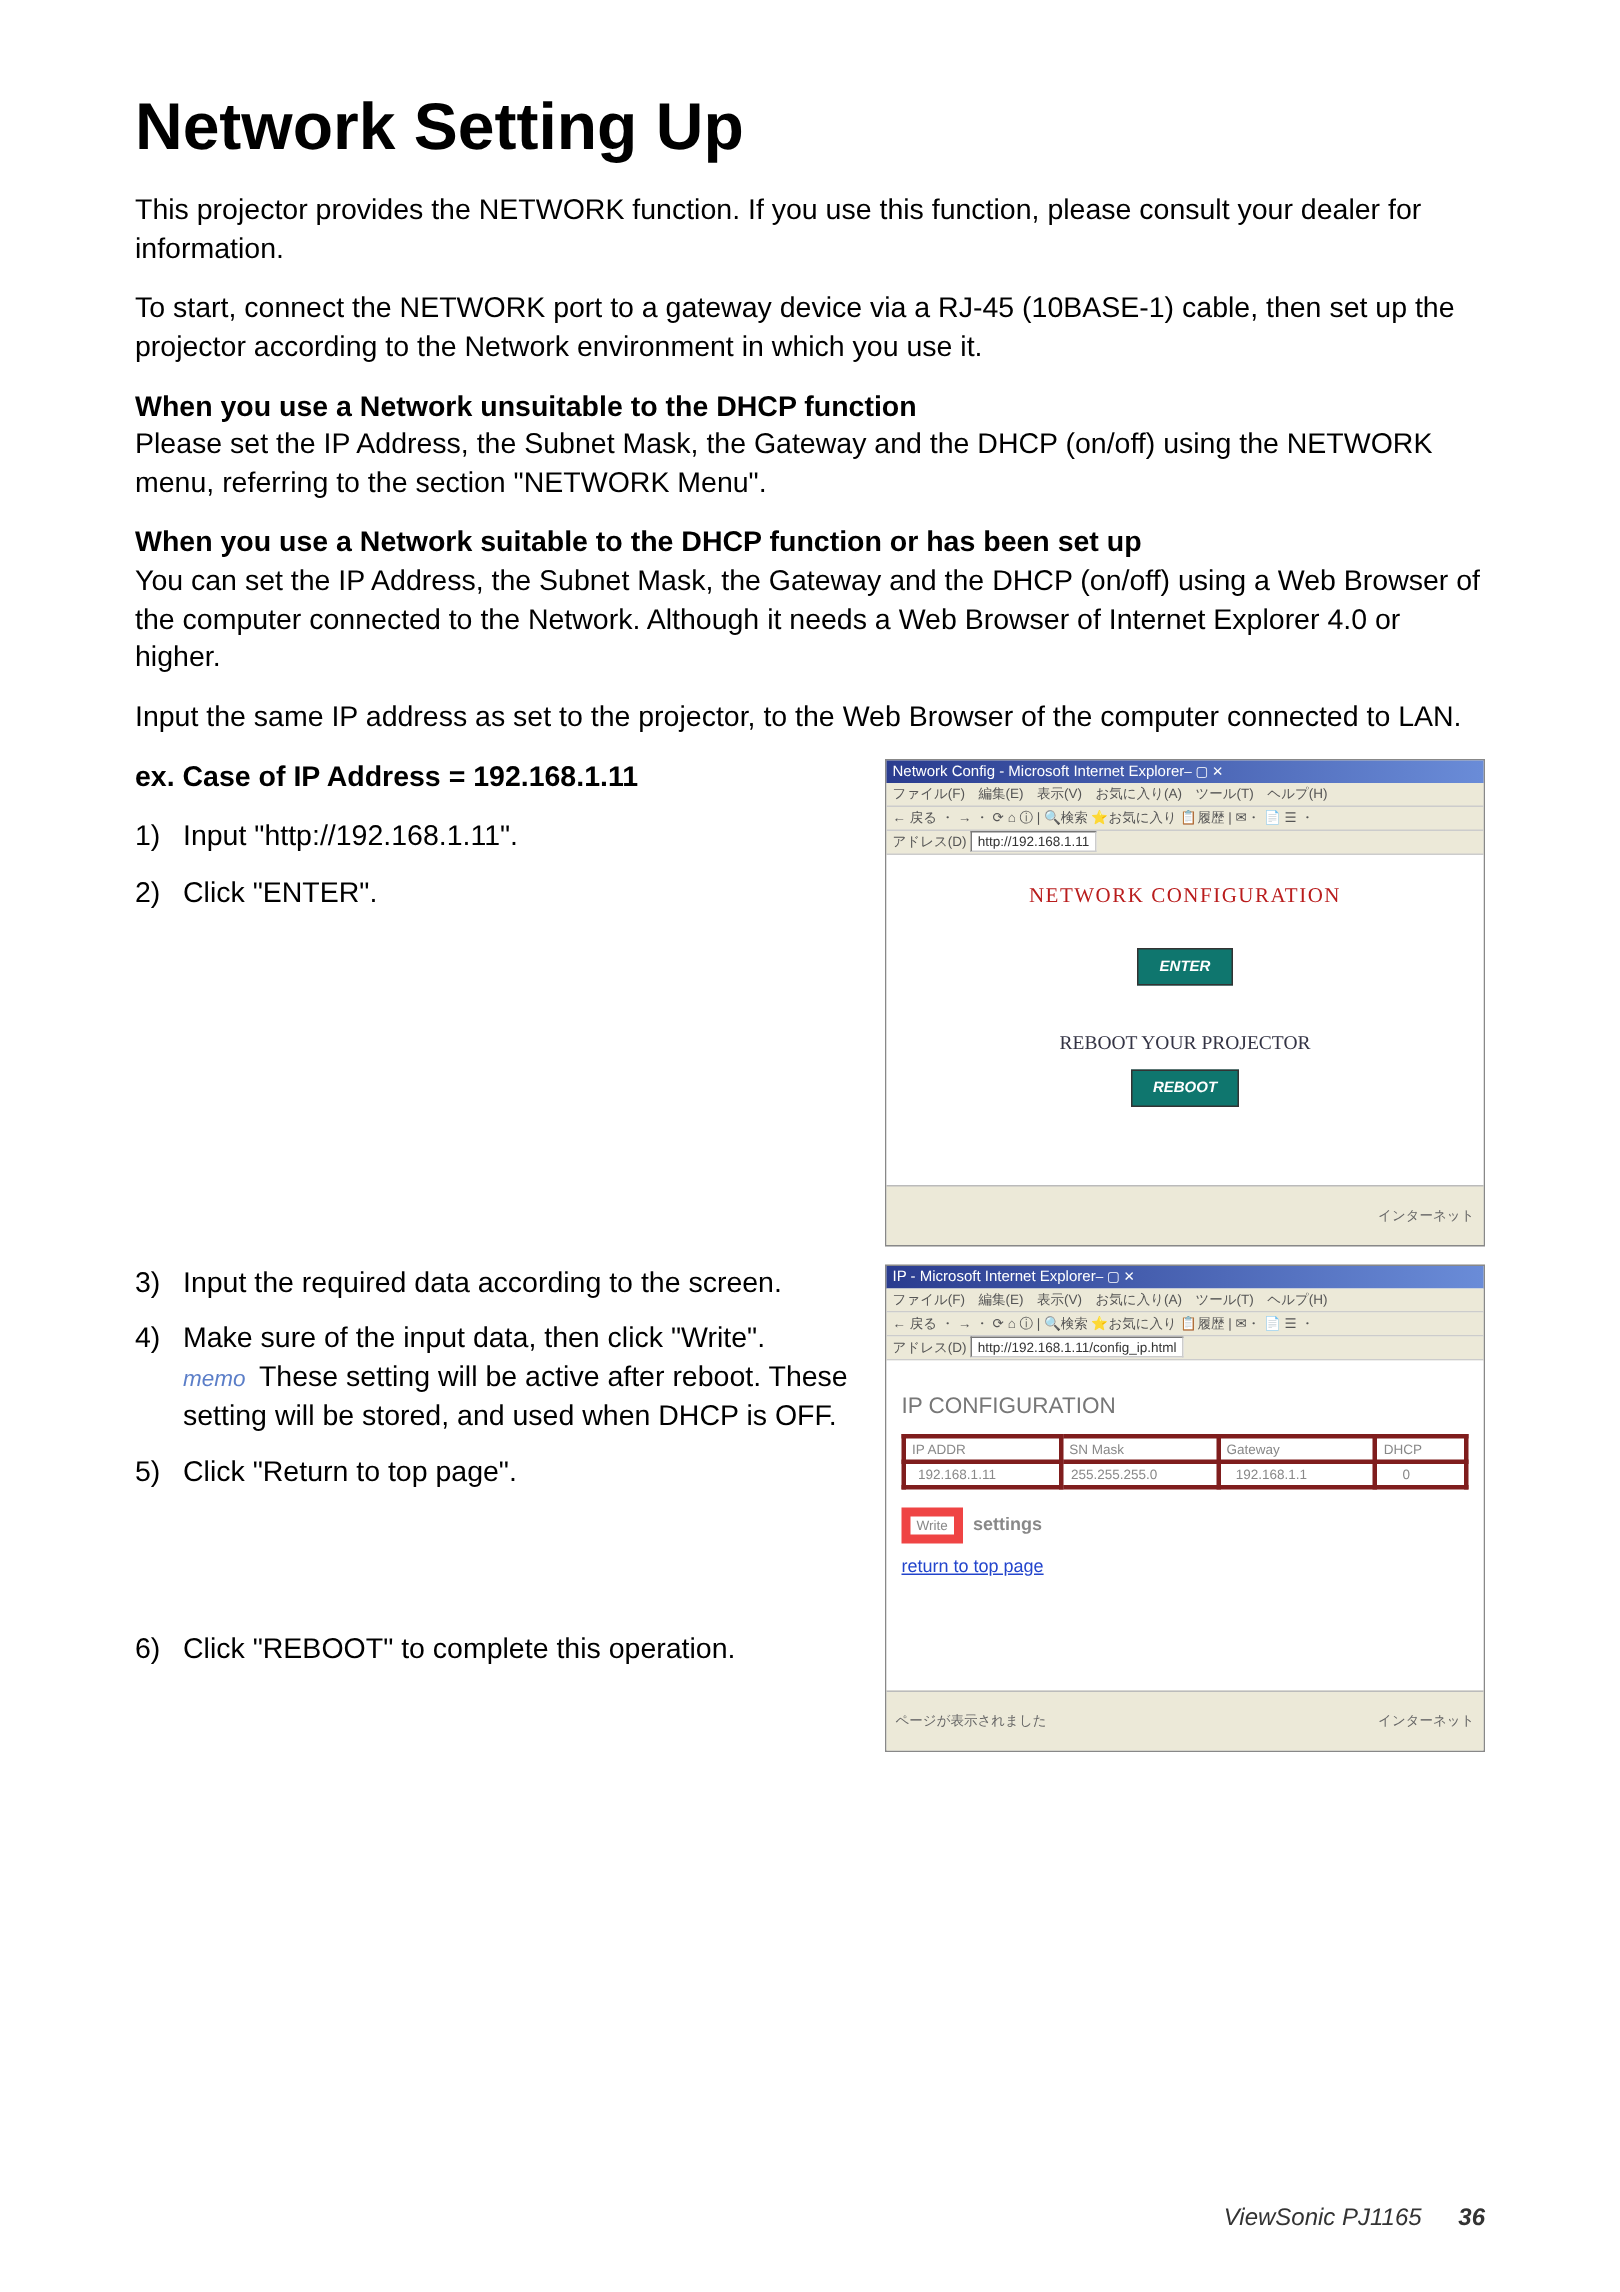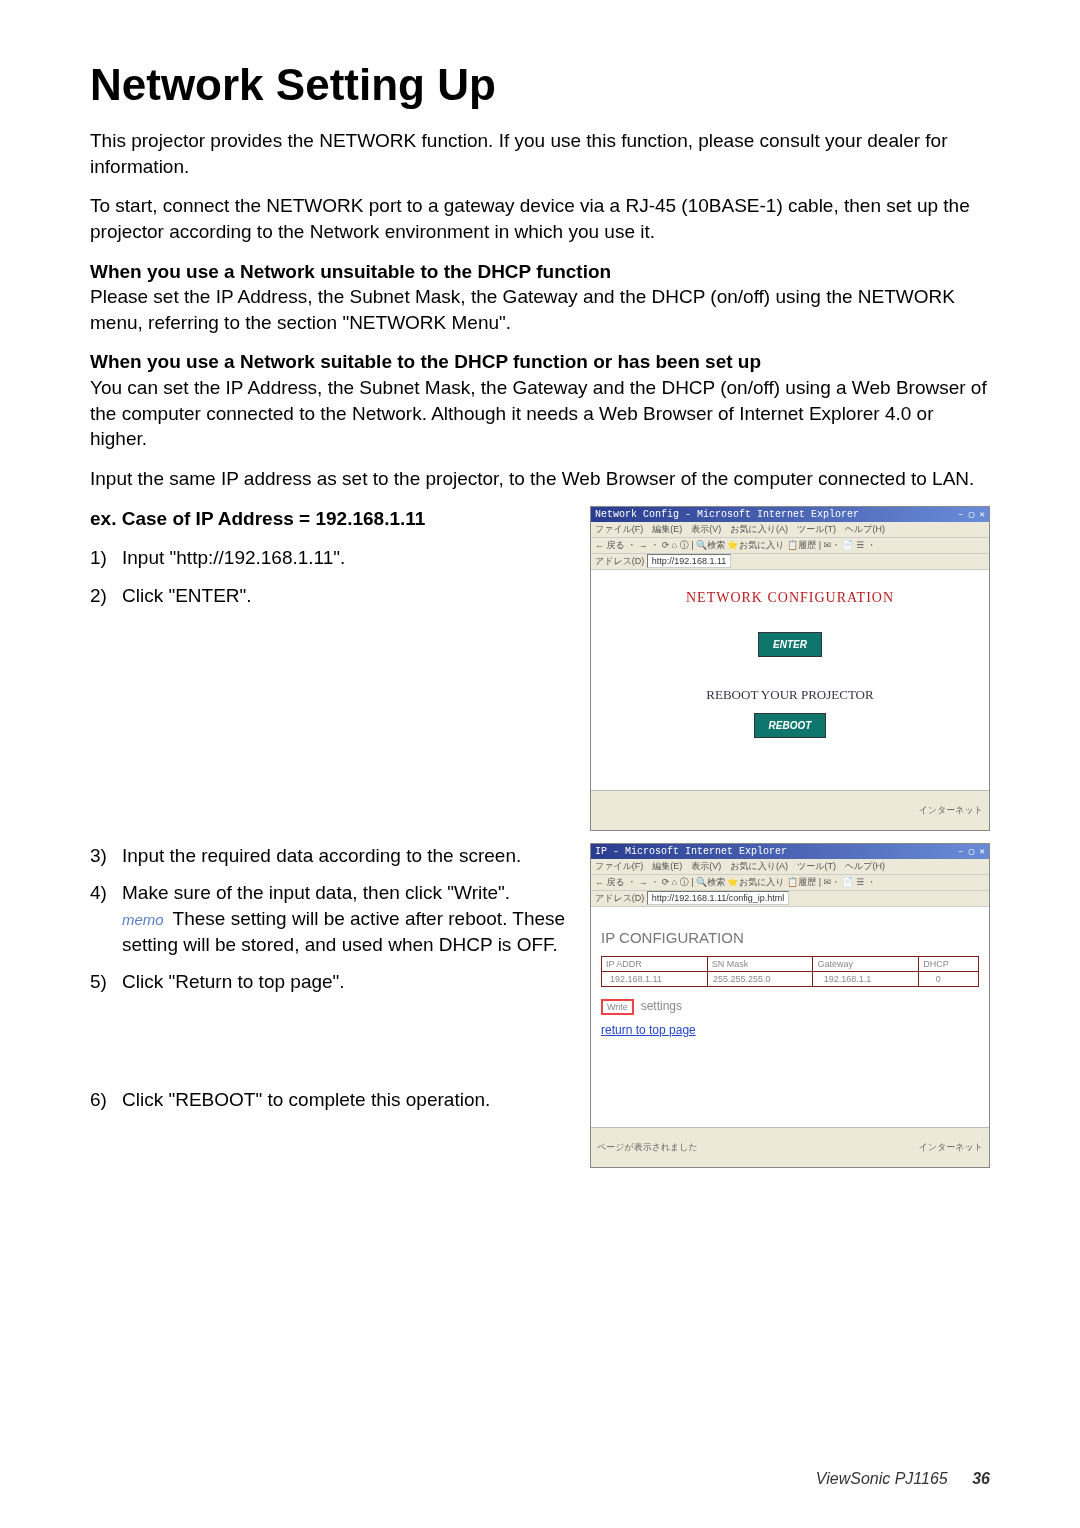--- a/index.html
+++ b/index.html
@@ -70,22 +70,20 @@
       width: 100%;
       margin-bottom: 12px;
       font-size: 10px;
     }
     .shot-titlebar {
       background: linear-gradient(90deg, #2a3c8f, #6a8cd8);
       color: #fff;
       padding: 2px 4px;
       font-size: 10px;
       display: flex;
-      justify-content: space-between;
-      font-family: Liberation Mono, monospace;
     }
     .shot-win-icons {
       font-size: 9px;
     }
     .shot-menubar {
       background: #ece9d8;
       padding: 1px 4px;
       color: #555;
       font-size: 9px;
       border-bottom: 1px solid #ccc;
@@ -156,39 +154,40 @@
       margin-bottom: 10px;
     }
     .ip-table {
       width: 100%;
       border-collapse: collapse;
       font-size: 9px;
       color: #888;
       margin-bottom: 12px;
     }
     .ip-table th, .ip-table td {
-      border: 1px solid #7f1d1d;
+      border: 3px solid #7f1d1d;
       padding: 2px 4px;
       text-align: left;
       font-weight: normal;
     }
     .ip-table input {
       border: none;
       font-size: 9px;
       width: 60px;
       color: #888;
       text-align: center;
     }
     .settings-label {
       font-size: 12px;
       color: #888;
+      font-weight: bold;
     }
     .write-box {
       display: inline-block;
-      border: 2px solid #ef4444;
+      border: 6px solid #ef4444;
       padding: 1px 4px;
       font-size: 9px;
       color: #888;
       margin-right: 4px;
     }
     .return-link {
       color: #2244cc;
       text-decoration: underline;
       font-size: 12px;
       display: inline-block;

